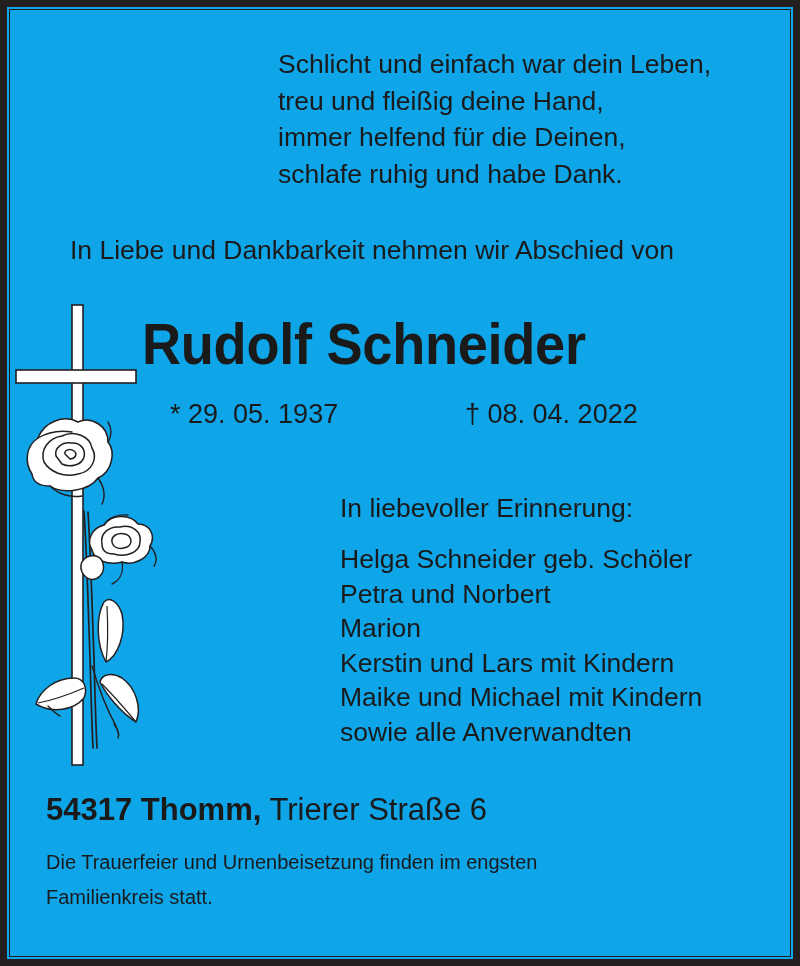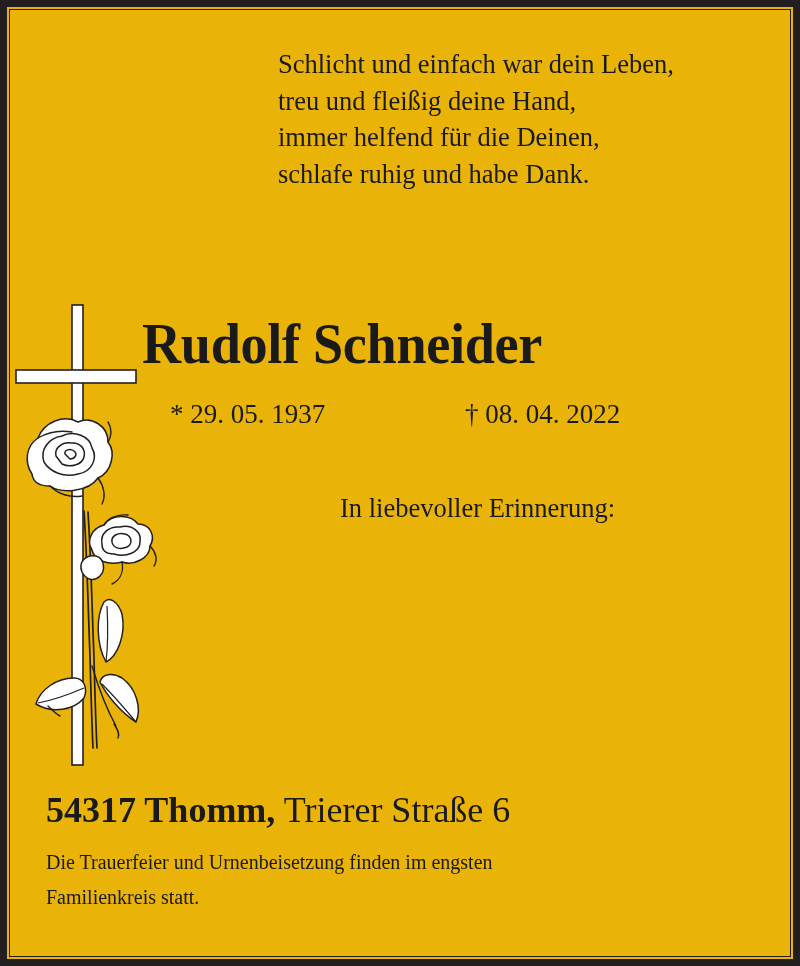--- a/index.html
+++ b/index.html
@@ -4,24 +4,24 @@
 <style>
   html, body {
     margin: 0;
     padding: 0;
     background: #ffffff;
   }
   #notice {
     position: relative;
     width: 800px;
     height: 966px;
-    background: #eab308;
+    background: #0ea5e9;
     box-sizing: border-box;
     overflow: hidden;
-    font-family: Liberation Serif, serif;
+    font-family: Liberation Sans, sans-serif;
     color: #1a1a1a;
   }
   
   .frame-outer {
     position: absolute;
     left: 0; top: 0;
     width: 800px; height: 966px;
     box-sizing: border-box;
     border: 7px solid #231f20;
     pointer-events: none;
@@ -87,21 +87,21 @@
     left: 340px;
     top: 542px;
     font-size: 26.5px;
     line-height: 34.5px;
     white-space: pre-line;
   }
   .address {
     position: absolute;
     left: 46px;
     top: 793px;
-    font-size: 36px;
+    font-size: 31px;
     line-height: 34px;
   }
   .address .city { font-weight: bold; }
   .ceremony {
     position: absolute;
     left: 46px;
     top: 845px;
     width: 712px;
     font-size: 20px;
     line-height: 34.5px;
@@ -124,20 +124,21 @@
 <div id="notice">
 
   <div class="frame-outer"></div>
   <div class="frame-inner"></div>
 
   <div class="poem">Schlicht und einfach war dein Leben,
 treu und fleißig deine Hand,
 immer helfend für die Deinen,
 schlafe ruhig und habe Dank.</div>
 
+  <div class="lead">In Liebe und Dankbarkeit nehmen wir Abschied von</div>
 
   <div class="illustration">
     <svg width="180" height="490" viewBox="0 0 180 490" xmlns="http://www.w3.org/2000/svg">
       <g fill="#ffffff" stroke="#231f20" stroke-width="1.6">
 
         <rect x="64" y="9" width="11" height="460"></rect>
 
         <rect x="8" y="74" width="120" height="13"></rect>
       </g>
 
@@ -203,20 +204,26 @@
   </div>
 
   <div class="deceased-name">Rudolf Schneider</div>
 
   <div class="dates">
     <span class="birth"><span>*</span>&nbsp;<span>29. 05. 1937</span></span><span class="death"><span class="dagger">†</span>&nbsp;<span>08. 04. 2022</span></span>
   </div>
 
   <div class="remembrance-label">In liebevoller Erinnerung:</div>
 
+  <div class="mourners">Helga Schneider geb. Schöler
+Petra und Norbert
+Marion
+Kerstin und Lars mit Kindern
+Maike und Michael mit Kindern
+sowie alle Anverwandten</div>
 
   <div class="address">
     <span class="city">54317 Thomm,</span>
     <span>Trierer Straße 6</span>
   </div>
 
   <div class="ceremony">Die Trauerfeier und Urnenbeisetzung finden im engsten
 Familienkreis statt.</div>
 
 </div>

